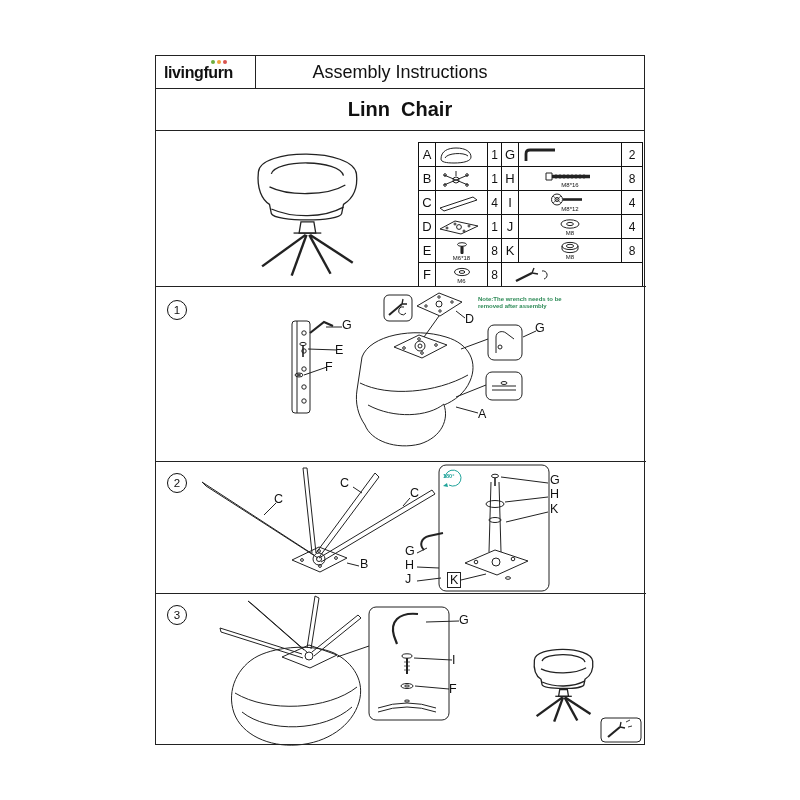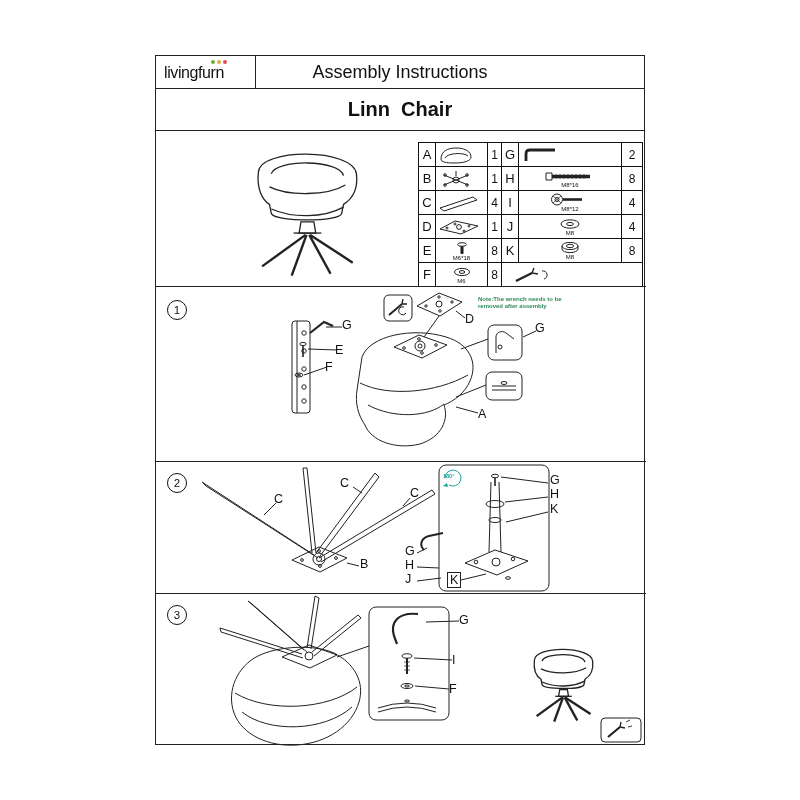--- a/index.html
+++ b/index.html
@@ -5,21 +5,21 @@
   html,body{margin:0;padding:0;background:#fff;}
   .page{position:relative;width:800px;height:800px;background:#fff;overflow:hidden;
         font-family:"Liberation Sans",sans-serif;color:#111;}
   .doc{position:absolute;left:155px;top:55px;width:490px;height:690px;border:1.5px solid #222;box-sizing:border-box;}
   svg{display:block;}
   svg *{vector-effect:non-scaling-stroke;}
   .line{stroke:#222;fill:none;stroke-width:1;}
   
   .hdr{position:absolute;left:0;top:0;width:100%;height:33px;border-bottom:1.5px solid #222;box-sizing:border-box;}
   .logo-cell{position:absolute;left:0;top:0;width:100px;height:33px;border-right:1.5px solid #222;box-sizing:border-box;}
-  .logo-text{position:absolute;left:8px;top:8px;font-size:16px;font-weight:normal;letter-spacing:-0.4px;}
+  .logo-text{position:absolute;left:8px;top:8px;font-size:16px;font-weight:bold;letter-spacing:-0.4px;}
   .logo-dots{position:absolute;left:55px;top:4px;display:flex;gap:2px;}
   .logo-dots i{width:4px;height:4px;border-radius:50%;display:block;}
   .hdr-title{position:absolute;left:0;right:0;top:0;height:33px;display:flex;align-items:center;justify-content:center;font-size:18px;}
   
   .title-row{position:absolute;left:0;top:33px;width:100%;height:42px;border-bottom:1.5px solid #222;box-sizing:border-box;
              display:flex;align-items:center;justify-content:center;}
   .title-text{font-size:20px;font-weight:bold;white-space:pre;}
   
   .parts{position:absolute;left:0;top:75px;width:490px;height:155px;}
   .step{position:absolute;left:0;width:490px;border-top:1.5px solid #222;box-sizing:border-box;}

